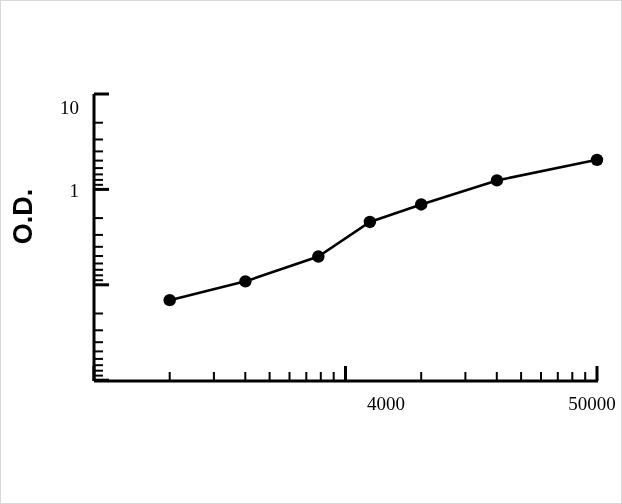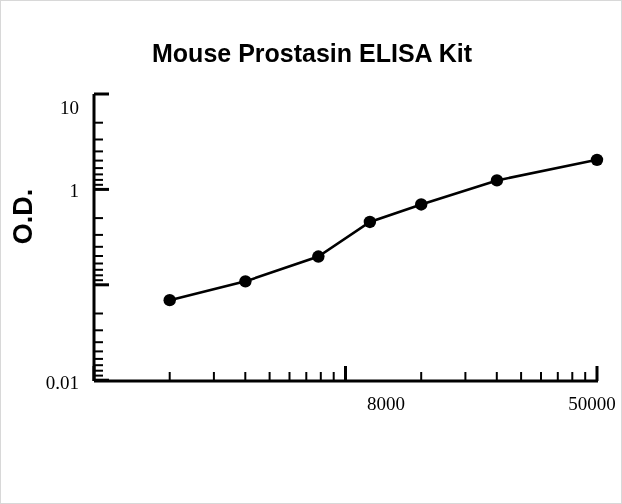--- a/index.html
+++ b/index.html
@@ -71,30 +71,28 @@
     position: absolute;
     left: 0;
     top: 0;
   }
 </style>
 </head>
 <body>
 
 <div id="figure">
 
-  <div id="chart-title">Mouse Prostasin ELISA Kit</div>
 
   <div id="ylabel">O.D.</div>
 
 
   <div class="tick-label ytick-label" style="left:28px; top:84px;  width:50px;margin-top:12px;">10</div>
   <div class="tick-label ytick-label" style="left:28px; top:179px; width:50px;">1</div>
-  <div class="tick-label ytick-label" style="left:8px; top:371px; width:70px;">0.01</div>
 
-  <div class="tick-label xtick-label" style="left:345px; top:392px; width:80px;">8000</div>
+  <div class="tick-label xtick-label" style="left:345px; top:392px; width:80px;">4000</div>
   <div class="tick-label xtick-label" style="left:546px; top:392px; width:90px;">50000</div>
 
   <svg id="plot-svg" width="622" height="504">
     <g>
       <line x1="93" y1="93" x2="93" y2="380" stroke="#000000" stroke-width="3"></line>
       <line x1="93" y1="380" x2="597" y2="380" stroke="#000000" stroke-width="3"></line>
     </g>
     <g stroke="#000000" fill="none">
       <line x1="93" y1="93" x2="108" y2="93" stroke-width="3"></line>
       <line x1="93" y1="188.4" x2="108" y2="188.4" stroke-width="3"></line>

